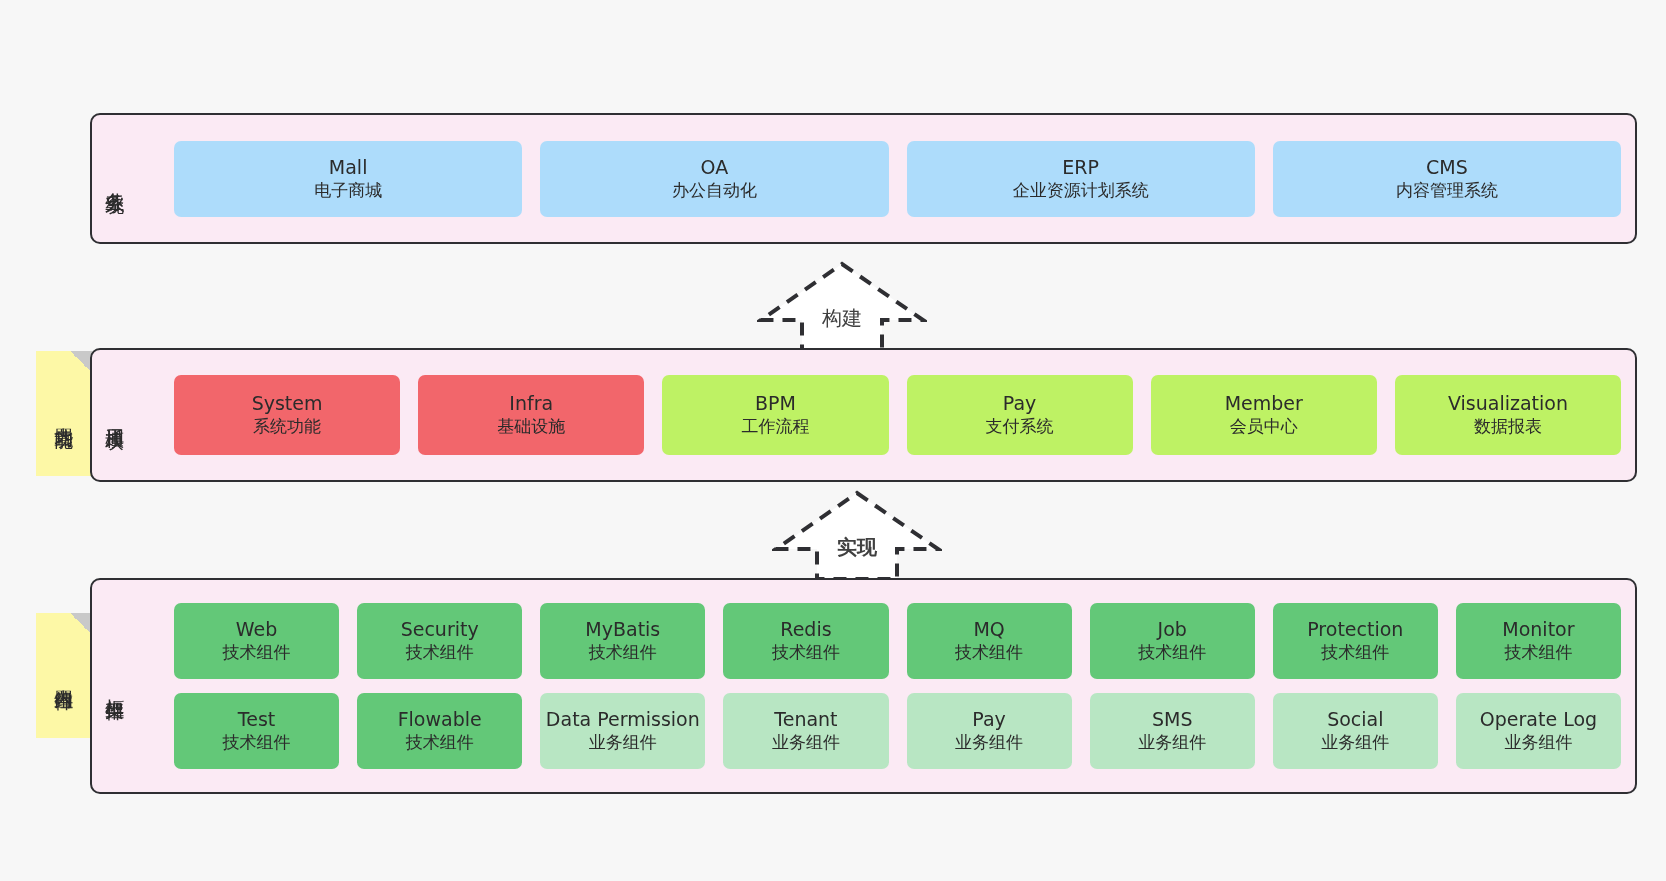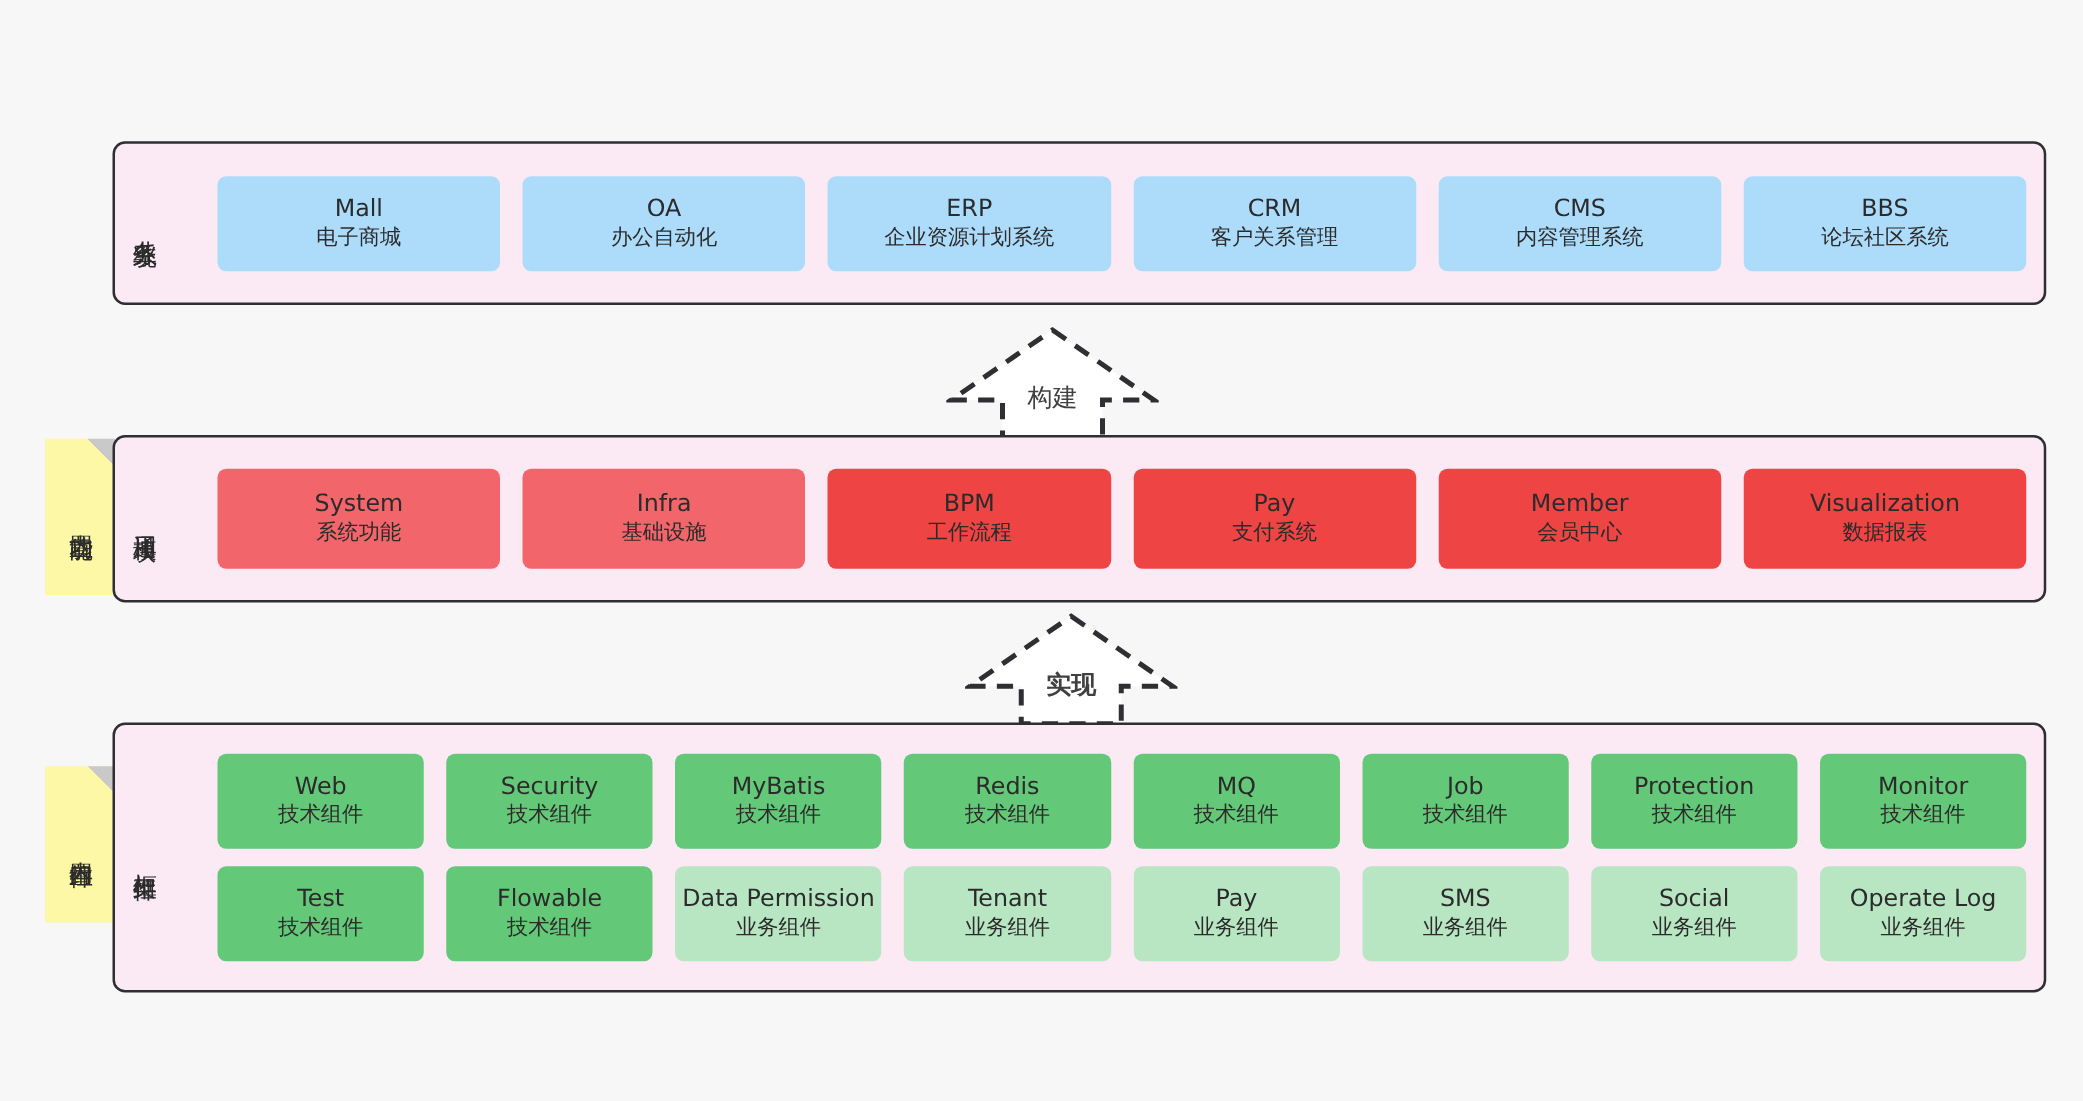--- a/index.html
+++ b/index.html
@@ -71,21 +71,21 @@
     justify-content: center;
     text-align: center;
     padding: 6px 4px;
     line-height: 1.26;
   }
   .card .t1 { font-size: 19px; }
   .card .t2 { font-size: 17px; }
 
   .c-blue  { background: #addcfb; }
   .c-red   { background: #f2666b; }
-  .c-pink  { background: #ef4444; }
+  .c-pink  { background: #bef264; }
   .c-green { background: #63c878; text-align: center; }
   .c-mint  { background: #b8e6c3; }
 
   
   #layer-business { left: 90px;  top: 113px; width: 1547px; height: 131px; }
   #layer-common   { left: 90px;  top: 348px; width: 1547px; height: 134px; }
   #layer-frame    { left: 90px;  top: 578px; width: 1547px; height: 216px; }
 
   #layer-business .card { height: 76px; }
   #layer-common .card   { height: 80px; }
@@ -152,30 +152,22 @@
         </div>
         <div class="card c-blue">
           <span class="t1">OA</span>
           <span class="t2">办公自动化</span>
         </div>
         <div class="card c-blue">
           <span class="t1">ERP</span>
           <span class="t2">企业资源计划系统</span>
         </div>
         <div class="card c-blue">
-          <span class="t1">CRM</span>
-          <span class="t2">客户关系管理</span>
-        </div>
-        <div class="card c-blue">
           <span class="t1">CMS</span>
           <span class="t2">内容管理系统</span>
-        </div>
-        <div class="card c-blue">
-          <span class="t1">BBS</span>
-          <span class="t2">论坛社区系统</span>
         </div>
       </div>
     </div>
   </div>
 
   <div class="connector" id="connector-build">
     <svg viewBox="0 0 170 96" preserveAspectRatio="none" aria-hidden="true">
       <path d="M85 6 L166 62 L125 62 L125 92 L45 92 L45 62 L4 62 Z" fill="#ffffff" stroke="#2f2f33" stroke-width="4" stroke-dasharray="13 9" stroke-linejoin="miter"></path>
     </svg>
     <div class="conn-label">构建</div>

